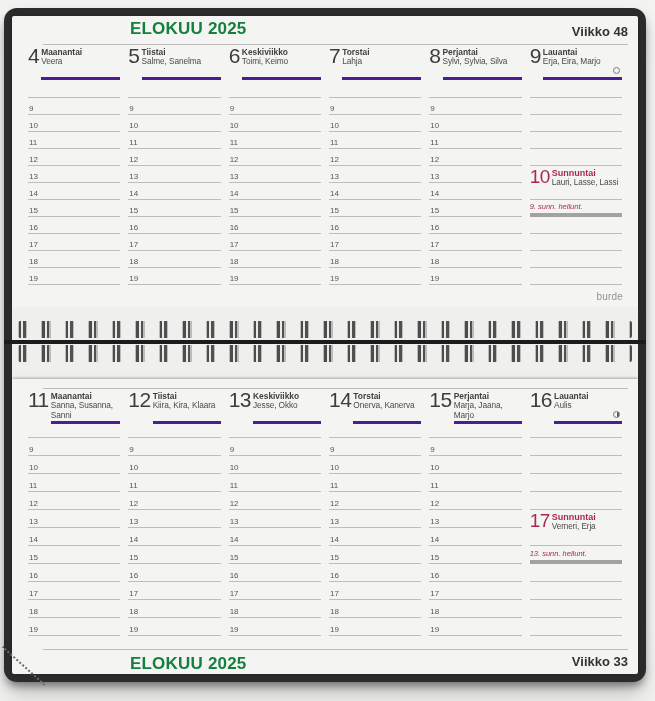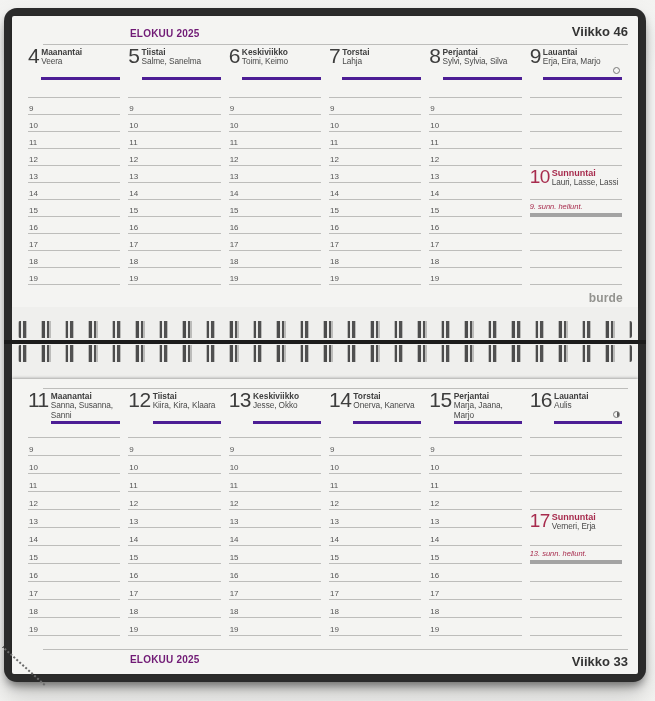--- a/index.html
+++ b/index.html
@@ -24,21 +24,21 @@
     background:repeating-linear-gradient(90deg,
       #bcbcba 0 1px,#4c4c4c 1px 3.5px,#e9e9e7 3.5px 5.5px,
       #515151 5.5px 8px,#bcbcba 8px 9.5px,transparent 9.5px 23.5px);
   }
   .loops-top{top:14px;}
   .loops-bottom{top:38px;}
   .rod{position:absolute;left:-8px;right:-8px;top:33px;height:3.5px;background:#1c1c1c;}
 
   .page-head{display:flex;align-items:flex-end;height:29px;margin:0 10px 0 31px;
     border-bottom:1px solid #bdbdbb;padding-bottom:5px;box-sizing:border-box;}
-  .m-title{font-size:10px;font-weight:bold;color:#701a75;letter-spacing:.2px;margin-left:87px;white-space:nowrap;}
+  .m-title{font-size:17px;font-weight:bold;color:#15803d;letter-spacing:.2px;margin-left:87px;white-space:nowrap;}
   .w-label{margin-left:auto;font-size:13px;font-weight:bold;color:#333;white-space:nowrap;}
 
   .top-rule{height:10px;margin:0 10px 0 31px;border-bottom:1px solid #bdbdbb;box-sizing:border-box;}
 
   .cols{display:grid;grid-template-columns:repeat(6,1fr);column-gap:8px;padding:0 16px;}
   .day-head{display:flex;height:35px;box-sizing:border-box;}
   .day-num{font-size:21px;line-height:20px;color:#3d3d3d;letter-spacing:-.5px;margin:1px 2px 0 0;}
   .day-meta{flex:1;border-bottom:3px solid #4c1d95;padding-top:3px;position:relative;min-width:0;}
   .day-weekday{display:block;font-size:8.4px;line-height:9px;color:#3e3e3e;font-weight:600;}
   .day-names{display:block;font-size:8.3px;line-height:9.5px;color:#4a4a4a;letter-spacing:-.1px;}
@@ -53,21 +53,21 @@
   .sun-weekday{display:block;font-size:9px;line-height:9px;color:#a72b4d;font-weight:600;}
   .sun-names{display:block;font-size:8.2px;line-height:9.5px;color:#4a4a4a;white-space:nowrap;letter-spacing:-.1px;}
   .note-row{height:17px;border-bottom:4px solid #a3a3a3;display:flex;align-items:flex-end;box-sizing:border-box;}
   .sun-note{font-size:7.5px;font-style:italic;color:#a72b4d;padding-bottom:2.5px;}
 
   .moon{position:absolute;right:2px;bottom:3px;width:7px;height:7px;border-radius:50%;
     border:1px solid #787878;box-sizing:border-box;}
   .moon-half{background:linear-gradient(90deg,rgba(0,0,0,0) 0 50%,#5d5d5d 50%);}
 
   .foot-top{display:flex;justify-content:flex-end;padding:6px 15px 0 0;}
-  .brand{font-size:12px;color:#93938f;font-weight:700;letter-spacing:.2px;}
+  .brand{font-size:10px;color:#93938f;font-weight:400;letter-spacing:.2px;}
 
   .page-foot{display:flex;align-items:flex-start;margin:13px 10px 0 31px;
     border-top:1px solid #bdbdbb;padding-top:4px;}
 
   
   .pb .blank-row{height:14px;}
   .pb .hour-row,.pb .wk-row{height:18px;}
   .pb .sunday-block{height:36px;}
   .pb .note-row{height:18px;}
 
@@ -76,21 +76,21 @@
 </style>
 </head>
 <body>
 
 <div class="scene">
   <div class="cover">
 
     <div class="page page-top">
       <div class="page-head">
         <span class="m-title">ELOKUU 2025</span>
-        <span class="w-label">Viikko 46</span>
+        <span class="w-label">Viikko 48</span>
       </div>
       <div class="cols">
 
         <div class="col">
           <div class="day-head">
             <span class="day-num">4</span>
             <div class="day-meta">
               <span class="day-weekday">Maanantai</span>
               <span class="day-names">Veera</span>
             </div>

